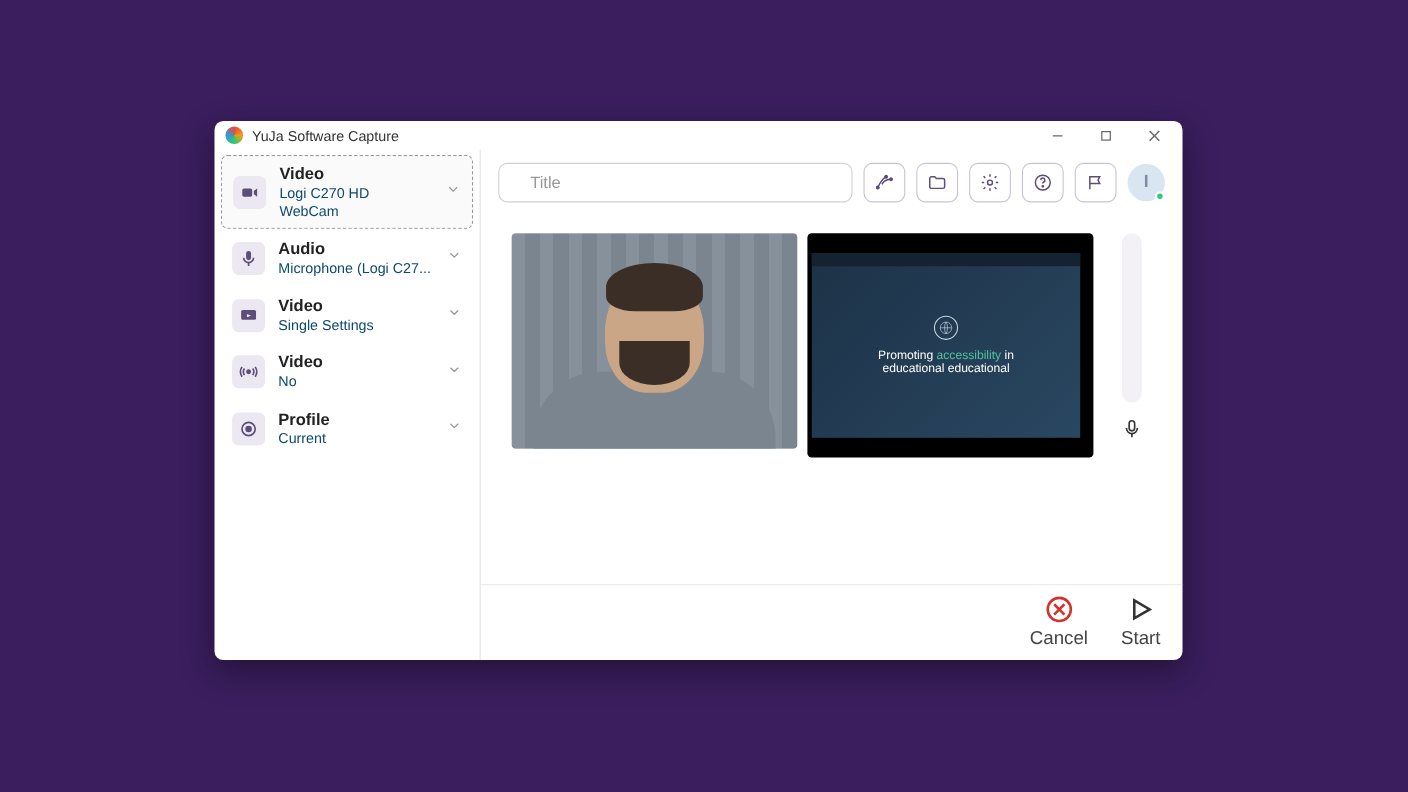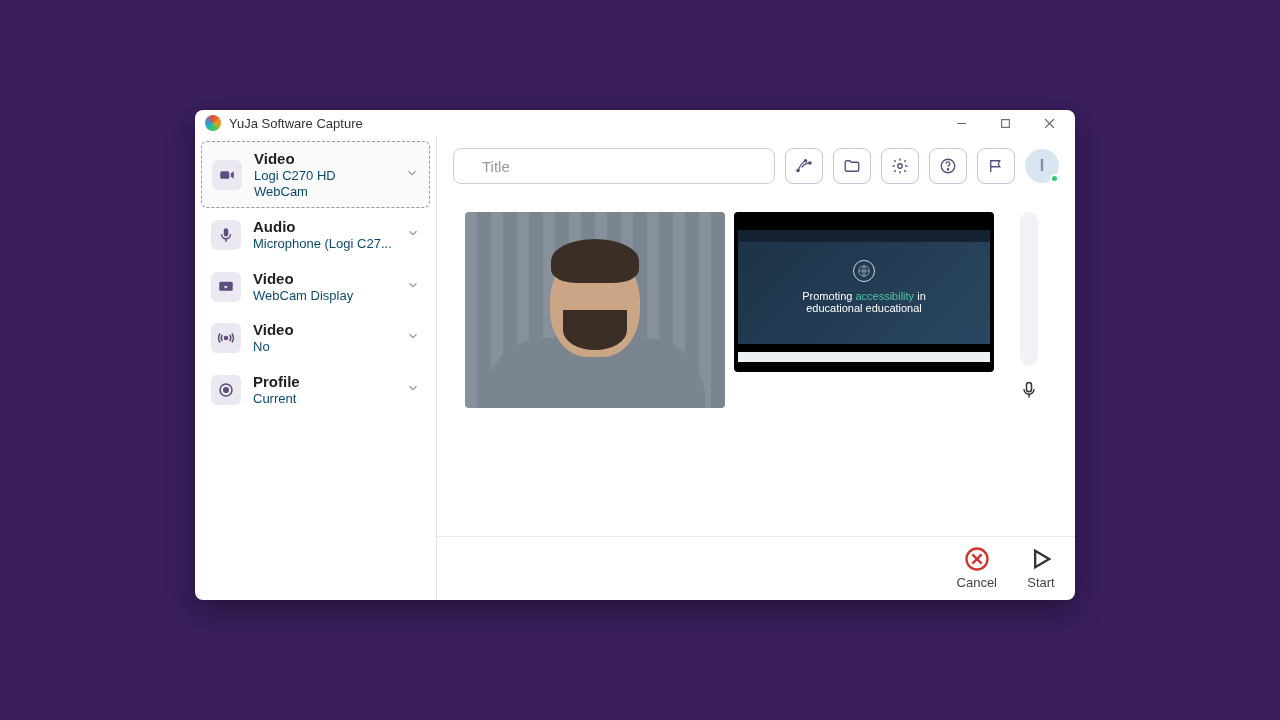--- a/index.html
+++ b/index.html
@@ -194,25 +194,25 @@
   .cam-shirt{
     position:absolute;
     left:50%; bottom:0;
     transform:translateX(-50%);
     width:220px; height:70px;
     background:#7a8590;
     border-radius:60px 60px 0 0;
   }
   .screen-preview {
     width: 260px;
-    height: 160px;
+    height: 204px;
     background: #000;
     border-radius: 4px;
     display: flex;
-    flex-direction: column;
+    flex-direction: row;
     padding: 10px 0;
     overflow:hidden;
   }
   .screen-inner {
     flex: 1;
     margin: 8px 4px;
     background: linear-gradient(135deg, #1c3247 0%, #2a4761 100%);
     display: flex;
     flex-direction: column;
     align-items: center;
@@ -263,21 +263,21 @@
     padding: 8px 20px 10px 20px;
     display: flex;
     justify-content: flex-end;
     gap: 30px;
   }
   .ft-btn {
     display: flex;
     flex-direction: column;
     align-items: center;
     gap: 2px;
-    font-size: 13px;
+    font-size: 17px;
     color: #444;
   }
   .ft-btn svg { width: 28px; height: 28px; }
 </style>
 </head>
 <body>
 
 <div class="window">
   <div class="titlebar">
     <div class="app-icon"></div>
@@ -338,21 +338,21 @@
 
       <div class="sb-item">
         <div class="sb-icon">
           <svg viewBox="0 0 24 24" fill="currentColor">
               <rect x="3" y="5" width="18" height="12" rx="2"></rect>
               <polygon points="10,10 15,12 10,14" fill="#ece8f2"></polygon>
             </svg>
         </div>
         <div class="sb-text">
           <div class="sb-name">Video</div>
-          <div class="sb-sub">WebCam Display</div>
+          <div class="sb-sub">Single Settings</div>
         </div>
         <div class="sb-chev"><svg viewBox="0 0 24 24" fill="none" stroke="currentColor" stroke-width="2">
               <polyline points="6 9 12 15 18 9"></polyline>
             </svg></div>
       </div>
 
       <div class="sb-item">
         <div class="sb-icon">
           <svg viewBox="0 0 24 24" fill="none" stroke="currentColor" stroke-width="2">
               <circle cx="12" cy="12" r="2" fill="currentColor"></circle>

